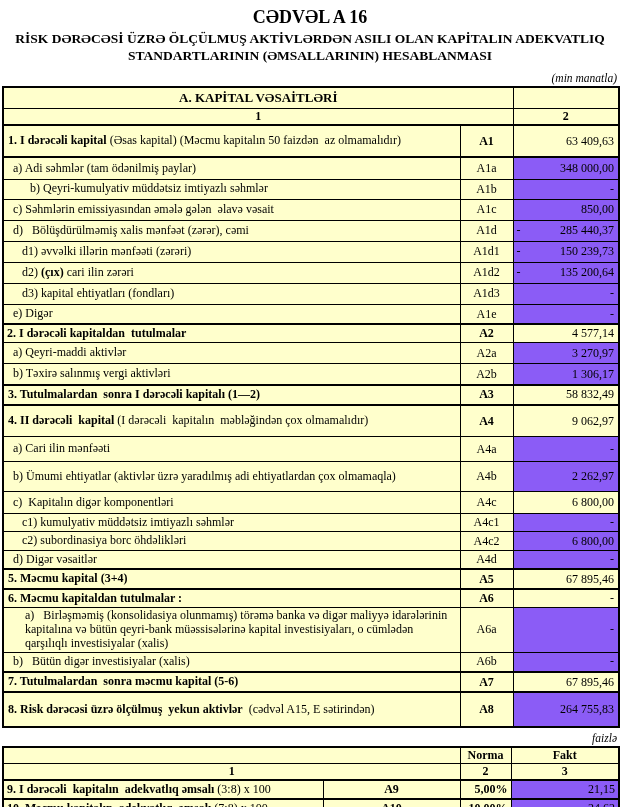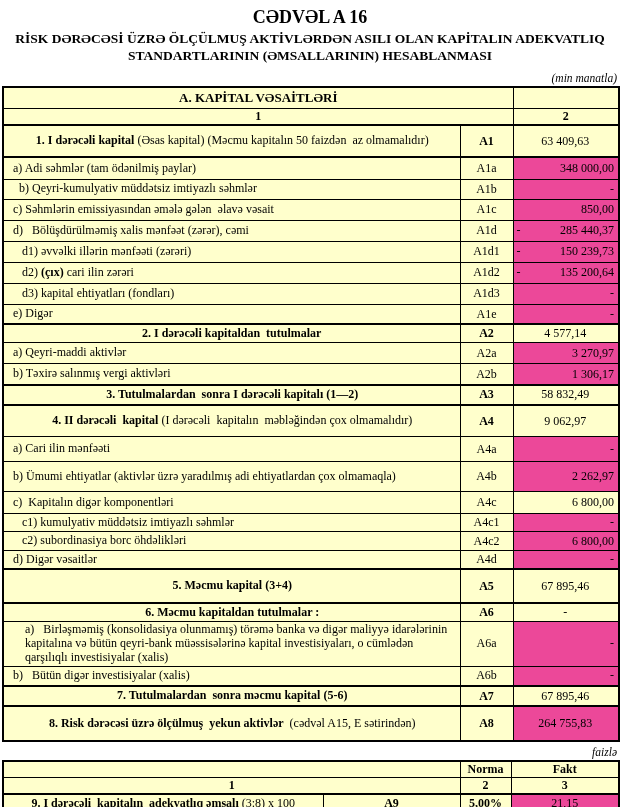--- a/index.html
+++ b/index.html
@@ -14,22 +14,22 @@
   table{border-width:2px;}
   td{padding:1px 3px;font-size:12px;vertical-align:middle;overflow:hidden;}
   td.lbl{text-align:left;line-height:1.15;}
   td.lbl .seg{white-space:pre-wrap;}
   td.code{text-align:center;}
   td.val{text-align:right;padding-right:4px;}
   td.hdr{text-align:center;font-weight:bold;font-size:13px;}
   td.hnum{text-align:center;font-weight:bold;font-size:12px;padding:0 3px;}
   .b{font-weight:bold;}
   .bg-y{background:#FFFFCC;}
-  .bg-w{background:#ec4899;}
-  tr.section td{border-top-width:2px;text-align:center;}
+  .bg-w{background:#8b5cf6;}
+  tr.section td{border-top-width:2px;}
   tr.thickbottom td{border-bottom-width:2px;}
   .val-flex{display:flex;justify-content:space-between;align-items:center;}
   .val-flex .minus{text-align:left;}
   .val-flex .num{text-align:right;flex:1;}
   td.norma{text-align:right;font-weight:bold;padding-right:3px;}
   td.fakt{text-align:right;}
 </style>
 </head>
 <body>
 
@@ -59,21 +59,21 @@
           <td class="lbl bg-y" style="padding-left: 4px;"><span class="seg b">1. I dərəcəli kapital</span><span class="seg"> (Əsas kapital) (Məcmu kapitalın 50 faizdən  az olmamalıdır)</span></td>
           <td class="code bg-y b">A1</td>
           <td class="val bg-y">63 409,63</td>
         </tr>
         <tr style="height: 22px;">
           <td class="lbl bg-y" style="padding-left: 9px;"><span class="seg">a) Adi səhmlər (tam ödənilmiş paylar)</span></td>
           <td class="code bg-y">A1a</td>
           <td class="val bg-w">348 000,00</td>
         </tr>
         <tr style="height: 20px;">
-          <td class="lbl bg-y" style="padding-left: 15px;"><span class="seg">b) Qeyri-kumulyativ müddətsiz imtiyazlı səhmlər</span></td>
+          <td class="lbl bg-y" style="padding-left: 26px;"><span class="seg">b) Qeyri-kumulyativ müddətsiz imtiyazlı səhmlər</span></td>
           <td class="code bg-y">A1b</td>
           <td class="val bg-w">-</td>
         </tr>
         <tr style="height: 21px;">
           <td class="lbl bg-y" style="padding-left: 9px;"><span class="seg">c) Səhmlərin emissiyasından əmələ gələn  əlavə vəsait</span></td>
           <td class="code bg-y">A1c</td>
           <td class="val bg-w">850,00</td>
         </tr>
         <tr style="height: 21px;">
           <td class="lbl bg-y" style="padding-left: 9px;"><span class="seg">d)   Bölüşdürülməmiş xalis mənfəət (zərər), cəmi</span></td>
@@ -163,21 +163,21 @@
         <tr style="height: 19px;">
           <td class="lbl bg-y" style="padding-left: 18px;"><span class="seg">c2) subordinasiya borc öhdəlikləri</span></td>
           <td class="code bg-y">A4c2</td>
           <td class="val bg-w">6 800,00</td>
         </tr>
         <tr style="height: 18px;">
           <td class="lbl bg-y" style="padding-left: 9px;"><span class="seg">d) Digər vəsaitlər</span></td>
           <td class="code bg-y">A4d</td>
           <td class="val bg-w">-</td>
         </tr>
-        <tr class="section" style="height: 34px; border-radius: 10px;">
+        <tr class="section" style="height: 20px; border-radius: 10px;">
           <td class="lbl bg-y" style="padding-left: 4px;"><span class="seg b">5. Məcmu kapital (3+4)</span></td>
           <td class="code bg-y b">A5</td>
           <td class="val bg-y">67 895,46</td>
         </tr>
         <tr class="section" style="height: 17px;">
           <td class="lbl bg-y" style="padding-left: 4px;"><span class="seg b">6. Məcmu kapitaldan tutulmalar :</span></td>
           <td class="code bg-y b">A6</td>
           <td class="val bg-y">-</td>
         </tr>
         <tr style="height: 43px;">

